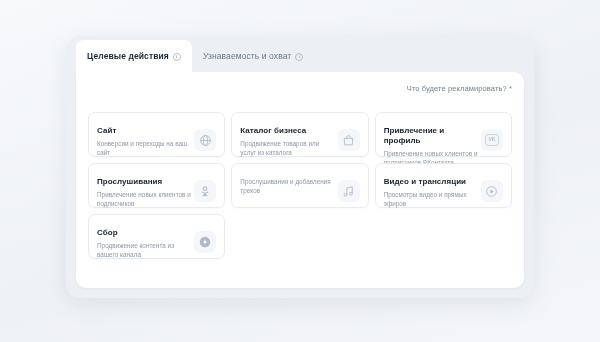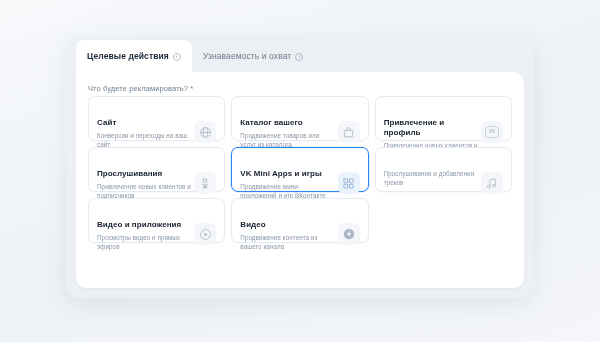--- a/index.html
+++ b/index.html
@@ -93,38 +93,39 @@
     height: 216px;
     background: #ffffff;
     border-radius: 0 10px 10px 10px;
     box-shadow: 0 1px 3px rgba(120,135,160,0.07);
     padding: 12px 12px 0 12px;
   }
 
   .field-label {
     font-size: 7.5px;
     color: #71808f;
-    margin-bottom: 3px;
+    margin-bottom: 19px;
     letter-spacing: 0.1px;
+    text-align: right;
   }
 
   
   .grid {
     display: grid;
     grid-template-columns: repeat(3, 1fr);
     gap: 6px;
   }
 
   .card {
     position: relative;
     background: #ffffff;
     border: 1px solid #e7ebf0;
     border-radius: 7px;
     height: 45px;
-    padding: 21px 8px;
+    padding: 13px 8px;
     display: flex;
     align-items: flex-start;
     justify-content: space-between;
     cursor: pointer;
     box-shadow: 0 1px 1.5px rgba(130,145,165,0.05);
   }
 
   .card.selected {
     border: 1.6px solid #2787f5;
     box-shadow: 0 0 0 0.5px rgba(39,135,245,0.25);
@@ -210,21 +211,21 @@
           <svg width="13" height="13" viewBox="0 0 24 24" fill="none" stroke="currentColor" stroke-width="1.6">
             <circle cx="12" cy="12" r="9"></circle>
             <line x1="3" y1="12" x2="21" y2="12"></line>
             <ellipse cx="12" cy="12" rx="4" ry="9"></ellipse>
           </svg>
         </div>
       </div>
 
       <div class="card">
         <div class="card-text">
-          <div class="card-title">Каталог вашего</div>
+          <div class="card-title">Каталог бизнеса</div>
           <div class="card-desc">Продвижение товаров или услуг из каталога</div>
         </div>
         <div class="icon-tile">
           <svg width="13" height="13" viewBox="0 0 24 24" fill="none" stroke="currentColor" stroke-width="1.6">
             <path d="M4 8h16l-1 12H5L4 8z" stroke-linejoin="round"></path>
             <path d="M8.5 9V6.5a3.5 3.5 0 0 1 7 0V9"></path>
           </svg>
         </div>
       </div>
 
@@ -247,64 +248,50 @@
         <div class="icon-tile">
           <svg width="12" height="13" viewBox="0 0 24 24" fill="none" stroke="currentColor" stroke-width="2.1" stroke-linecap="round">
             <circle cx="12" cy="6" r="3.6"></circle>
             <path d="M6.5 13.2c3.2 2.4 7.8 2.4 11 0"></path>
             <path d="M12 15.4v5.4M8.4 20.6 12 16.6l3.6 4"></path>
           </svg>
         </div>
       </div>
 
 
-      <div class="card selected">
-        <div class="card-text">
-          <div class="card-title">VK Mini Apps и игры</div>
-          <div class="card-desc">Продвижение мини-приложений и игр ВКонтакте</div>
-        </div>
-        <div class="icon-tile">
-          <svg width="13" height="13" viewBox="0 0 24 24" fill="none" stroke="currentColor" stroke-width="1.9">
-            <rect x="3.5" y="3.5" width="7" height="7" rx="1.6"></rect>
-            <rect x="13.5" y="3.5" width="7" height="7" rx="1.6"></rect>
-            <rect x="3.5" y="13.5" width="7" height="7" rx="1.6"></rect>
-            <rect x="13.5" y="13.5" width="7" height="7" rx="1.6"></rect>
-          </svg>
-        </div>
-      </div>
 
       <div class="card">
         <div class="card-text">
           <div class="card-desc">Прослушивания и добавления треков</div>
         </div>
         <div class="icon-tile">
           <svg width="13" height="13" viewBox="0 0 24 24" fill="none" stroke="currentColor" stroke-width="1.6">
             <path d="M9 18V5.5l10-2V16"></path>
             <circle cx="6.6" cy="18" r="2.6"></circle>
             <circle cx="16.6" cy="16" r="2.6"></circle>
           </svg>
         </div>
       </div>
 
       <div class="card">
         <div class="card-text">
-          <div class="card-title">Видео и приложения</div>
+          <div class="card-title">Видео и трансляции</div>
           <div class="card-desc">Просмотры видео и прямых эфиров</div>
         </div>
         <div class="icon-tile">
           <svg width="13" height="13" viewBox="0 0 24 24" fill="none" stroke="currentColor" stroke-width="1.6">
             <circle cx="12" cy="12" r="9"></circle>
             <path d="M10 8.4 16 12l-6 3.6V8.4z" fill="currentColor" stroke="none"></path>
           </svg>
         </div>
       </div>
 
       <div class="card">
         <div class="card-text">
-          <div class="card-title">Видео</div>
+          <div class="card-title">Сбор</div>
           <div class="card-desc">Продвижение контента из вашего канала</div>
         </div>
         <div class="icon-tile">
           <svg width="14" height="14" viewBox="0 0 24 24">
             <circle cx="12" cy="12" r="9" fill="currentColor"></circle>
             <path d="M12 4.5c0 4 .6 6.2 2.2 7.5-1.6 1.3-2.2 3.5-2.2 7.5 0-4-.6-6.2-2.2-7.5C11.4 10.7 12 8.5 12 4.5z" fill="#ffffff"></path>
             <path d="M4.5 12c4 0 6.2-.6 7.5-2.2 1.3 1.6 3.5 2.2 7.5 2.2-4 0-6.2.6-7.5 2.2C10.7 12.6 8.5 12 4.5 12z" fill="#ffffff"></path>
           </svg>
         </div>
       </div>

